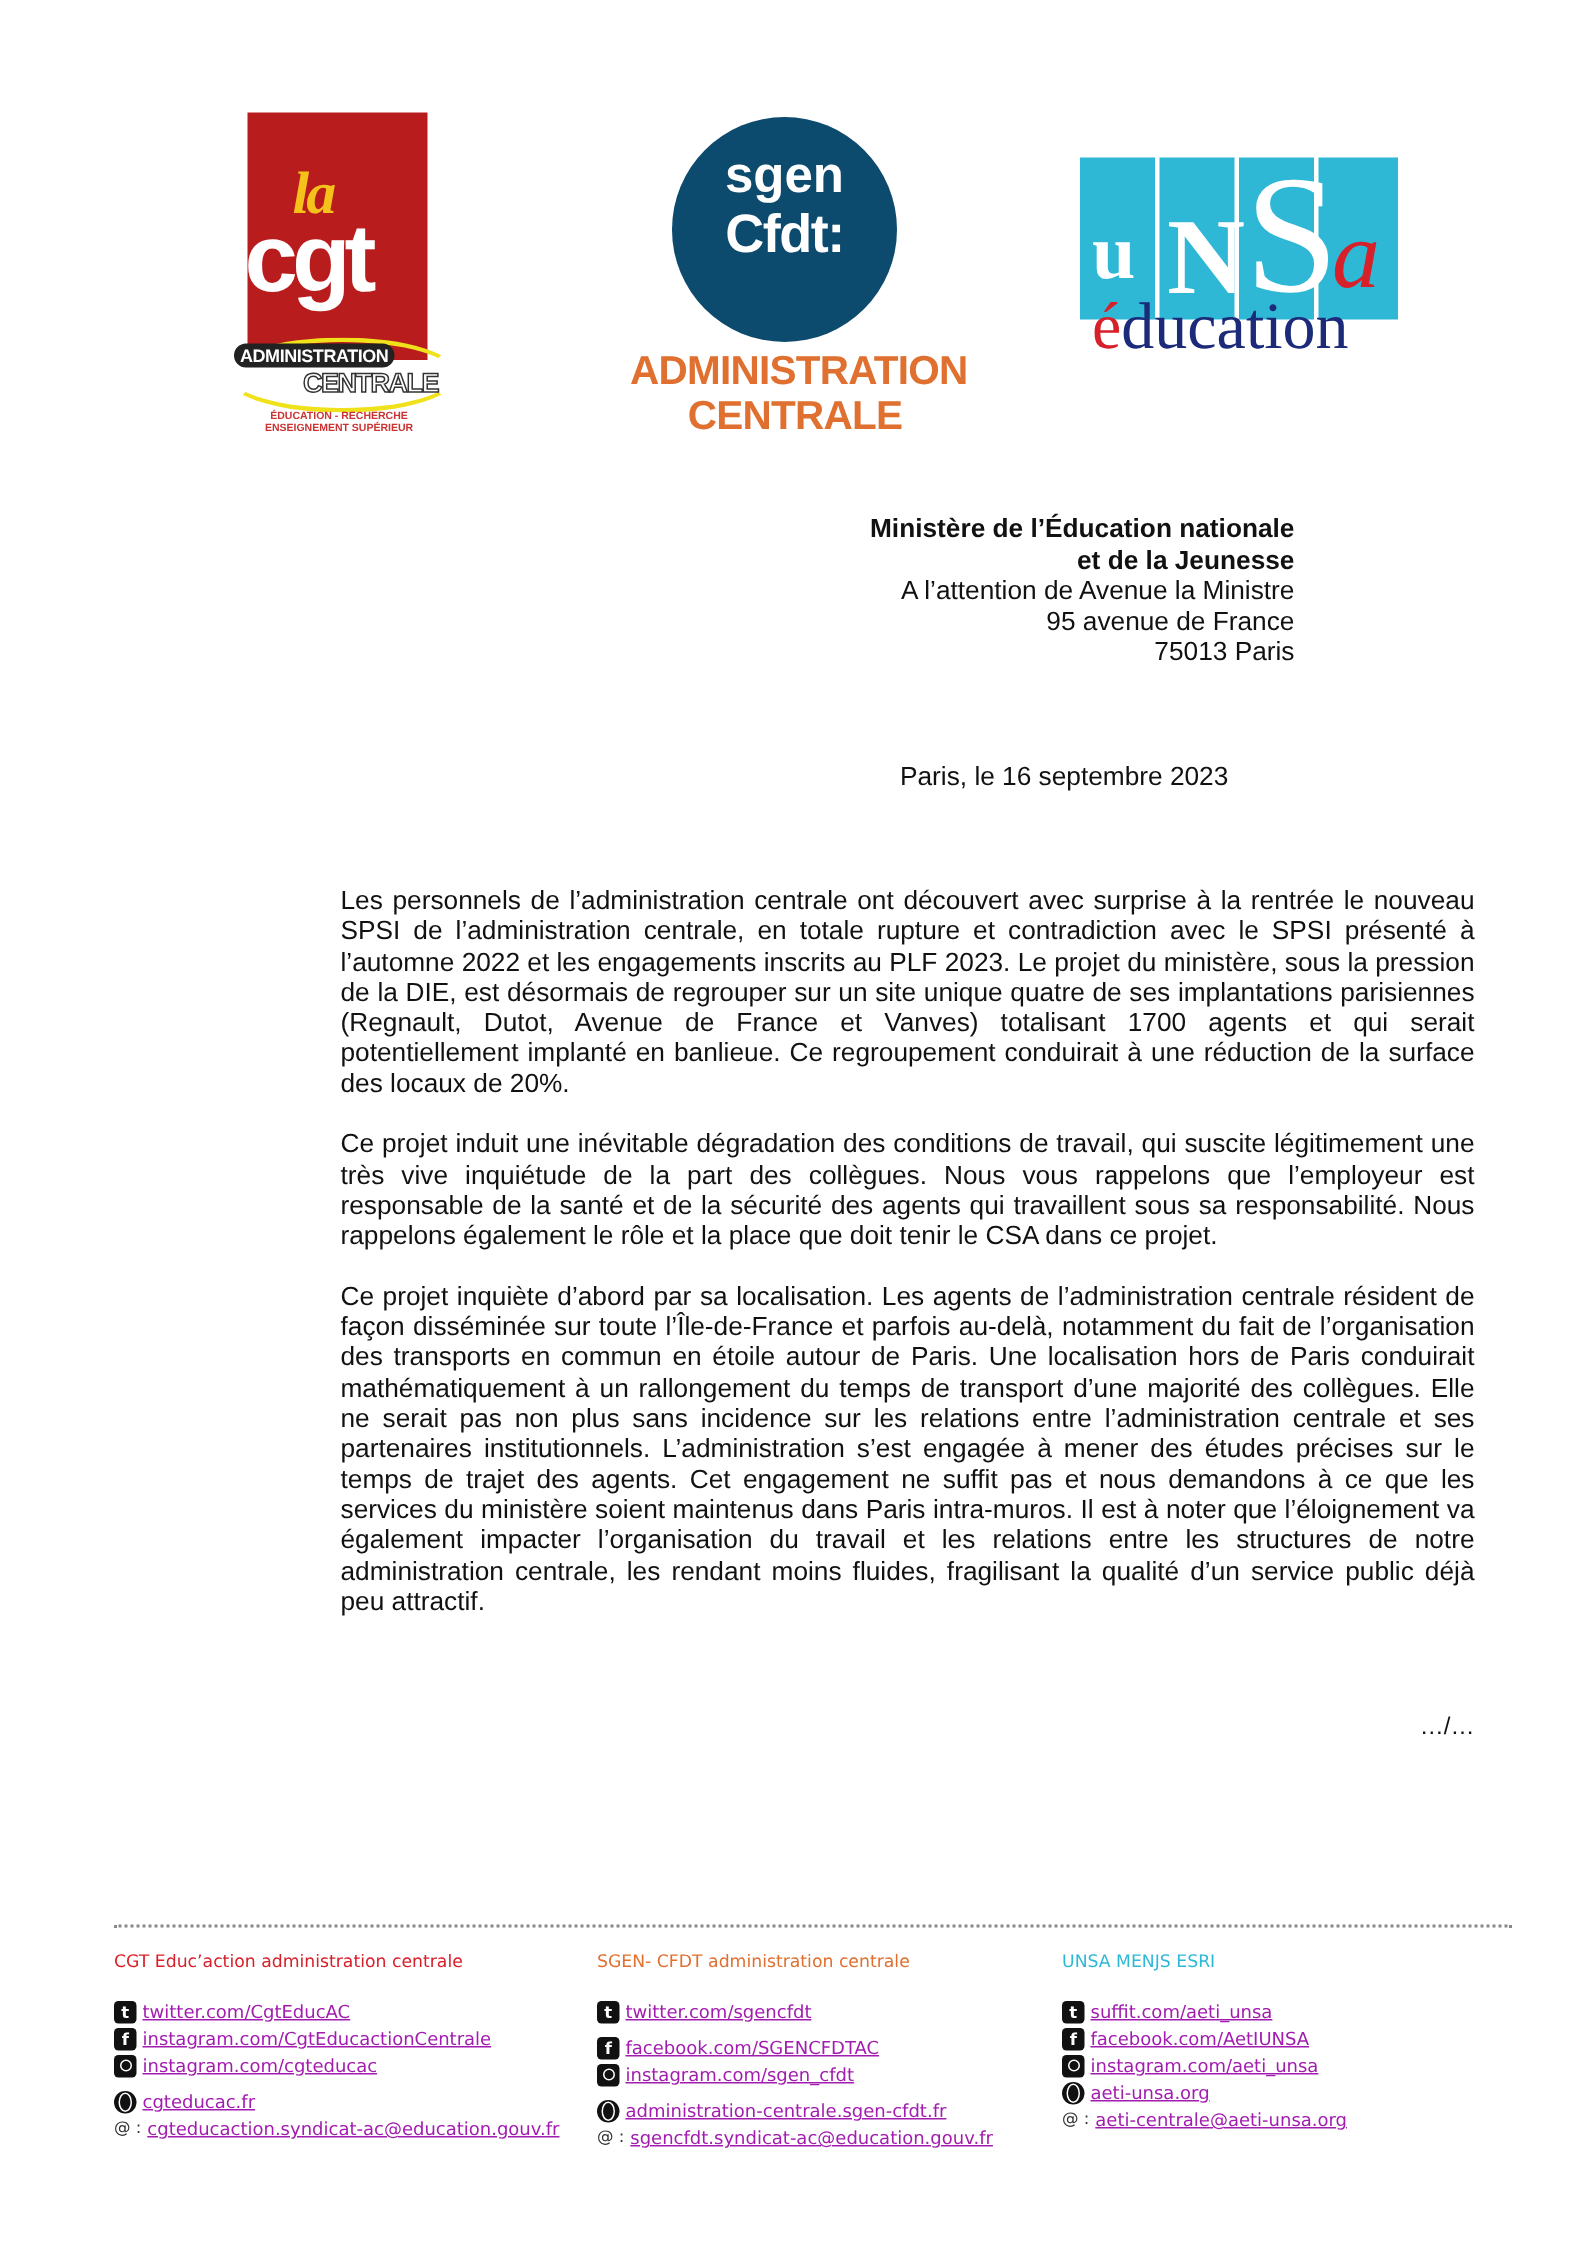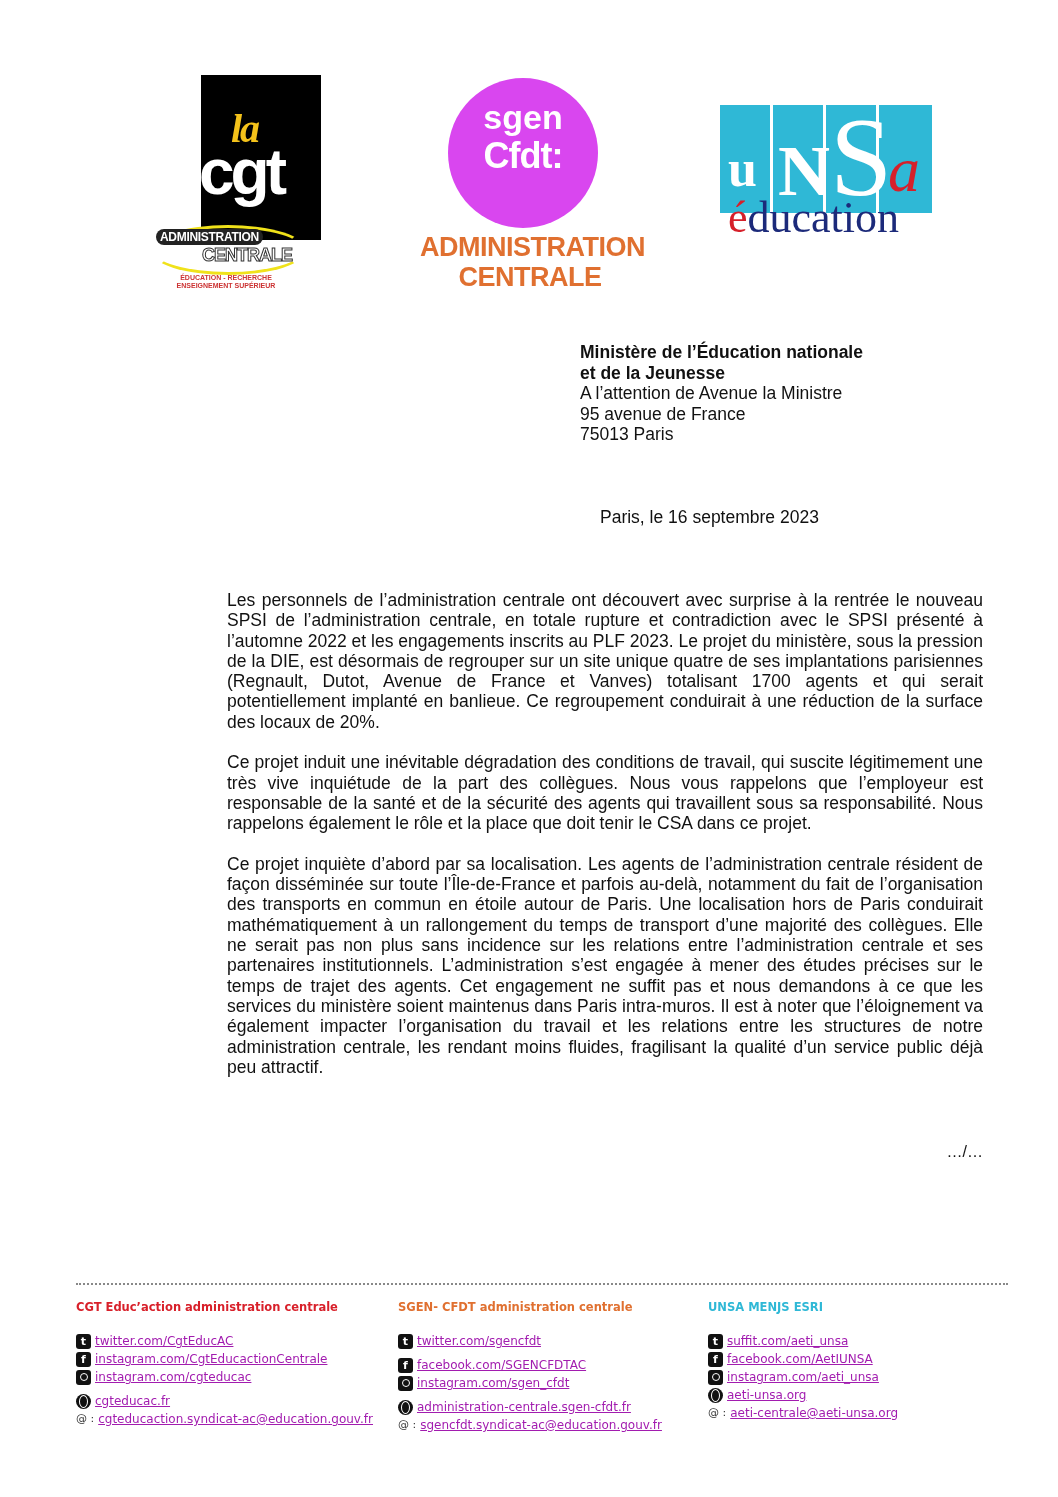--- a/index.html
+++ b/index.html
@@ -1,56 +1,56 @@
 <!DOCTYPE html>
 <html><head>
 <meta charset="utf-8">
 <style>
   html, body { margin:0; padding:0; background:#ffffff; }
   body { width:1058px; height:1497px; position:relative; overflow:hidden; font-family:"Liberation Sans", sans-serif; color:#111; }
   .abs { position:absolute; }
 
   
-  .cgt-logo { left:165px; top:75px; width:120px; height:165px; background:#000000;margin-left:36px; }
+  .cgt-logo { left:165px; top:75px; width:120px; height:165px; background:#b91c1c; }
   .cgt-la { position:absolute; left:30px; top:30px; font-family:"Liberation Serif", serif; font-style:italic; font-size:40px; color:#f4c21a; font-weight:bold; letter-spacing:-2px; }
   .cgt-text { position:absolute; left:-2px; top:65px; font-family:"Liberation Sans", sans-serif; font-weight:bold; font-size:64px; color:#fff; letter-spacing:-4px; line-height:1; }
   .cgt-band { left:150px; top:225px; width:152px; height:46px; }
   .cgt-band .b1 { position:absolute; left:6px; top:4px; background:#222; color:#fff; font-weight:bold; font-size:12px; padding:1px 4px; letter-spacing:-0.3px; border-radius:8px; }
   .cgt-band .b2 { position:absolute; left:52px; top:20px; color:#fff; font-weight:bold; font-size:18px; -webkit-text-stroke:1px #333; letter-spacing:-1px; }
   .cgt-band .arc { position:absolute; left:0; top:0; width:150px; height:44px; border:3px solid #f0e21a; border-radius:50%; border-color:#f0e21a transparent #f0e21a transparent; }
   .cgt-sub { left:168px; top:274px; width:116px; font-size:7px; line-height:8px; color:#c33; font-weight:bold; text-align:center; }
 
   
-  .sgen-circle { left:448px; top:78px; width:150px; height:150px; border-radius:50%; background:#d946ef; }
+  .sgen-circle { left:448px; top:78px; width:150px; height:150px; border-radius:50%; background:#0c4a6e; }
   .sgen-circle .s1 { position:absolute; left:0; right:0; top:22px; text-align:center; color:#fff; font-weight:bold; font-size:34px; line-height:1; }
   .sgen-circle .s2 { position:absolute; left:0; right:0; top:60px; text-align:center; color:#fff; font-weight:bold; font-size:36px; line-height:1; letter-spacing:-1px; }
   .sgen-sub { left:420px; top:232px; width:220px; text-align:center; color:#e07030; font-weight:bold; font-size:27px; line-height:30px; letter-spacing:-0.5px; }
 
   
   .unsa-box { left:720px; top:105px; width:212px; height:108px; }
   .unsa-col { position:absolute; top:0; height:108px; background:#2fb8d6; }
   .unsa-letter { position:absolute; color:#fff; font-weight:bold; font-family:"Liberation Serif", serif; }
   .unsa-a { left:888px; top:138px; font-family:"Liberation Serif", serif; font-style:italic; color:#d6202a; font-size:64px; line-height:1; }
   .unsa-edu { left:728px; top:196px; font-family:"Liberation Serif", serif; font-size:44px; line-height:1; color:#1c2a7a; }
   .unsa-edu .e { color:#d6202a; }
 
   
-  .recipient { left:580px; top:342px; font-size:17.5px; line-height:20.5px; }
+  .recipient { left:580px; top:342px; font-size:17.5px; line-height:20.5px;text-align:right; }
   .recipient .bold { font-weight:bold; }
   .date { left:600px; top:507px; width:383px; font-size:17.5px; }
 
   
   .body-text { left:227px; top:590px; width:756px; font-size:17.5px; line-height:20.3px; }
   .body-text p { margin:0 0 20.3px 0; text-align:justify; }
   .continued { left:900px; top:1143px; width:83px; text-align:right; font-size:16px; }
 
   
   .footer-rule { left:76px; top:1283px; width:932px; border-top:2px dotted #888; height:0; }
   .fcol { top:1300px; font-family:"DejaVu Sans", sans-serif; }
-  .fcol .ftitle { font-weight:bold; font-size:11.5px; margin-bottom:18px; white-space:nowrap; }
+  .fcol .ftitle { font-weight:normal; font-size:11.5px; margin-bottom:18px; white-space:nowrap; }
   .frow { display:flex; align-items:center; font-size:12px; line-height:18px; white-space:nowrap; color:#222; }
   .frow a, .frow .lnk { text-decoration:underline; color:#a21caf; }
   .ficon { display:inline-block; width:15px; height:15px; background:#111; border-radius:3px; color:#fff; font-size:11px; line-height:15px; text-align:center; margin-right:4px; font-weight:bold; font-family:"DejaVu Sans", sans-serif; }
   .ficon.globe { border-radius:50%; background:#111; position:relative; }
   .ficon.globe::after { content:""; position:absolute; left:3px; top:1px; width:7px; height:11px; border:1px solid #fff; border-radius:50%; }
   .ficon.insta::after { content:""; display:inline-block; width:6px; height:6px; border:1.5px solid #fff; border-radius:50%; }
   .at { font-size:11px; margin-right:4px; color:#333; }
   .gap { height:6px; }
 </style>
 </head>

